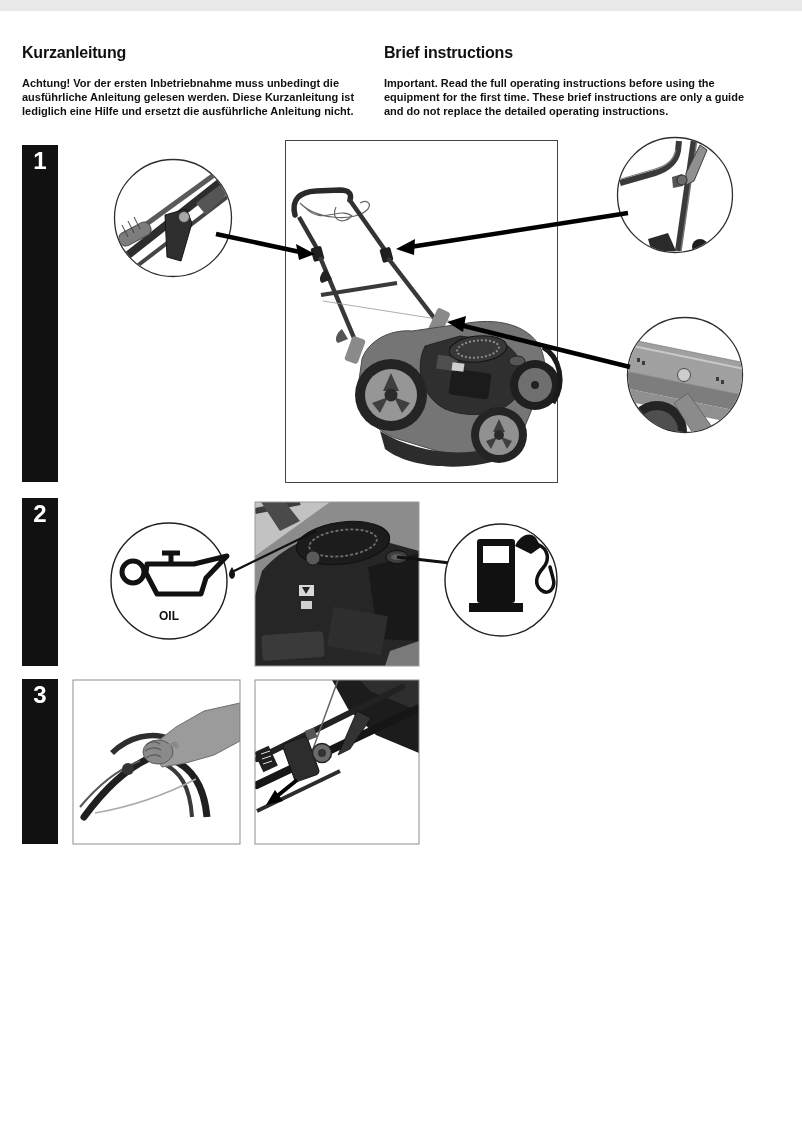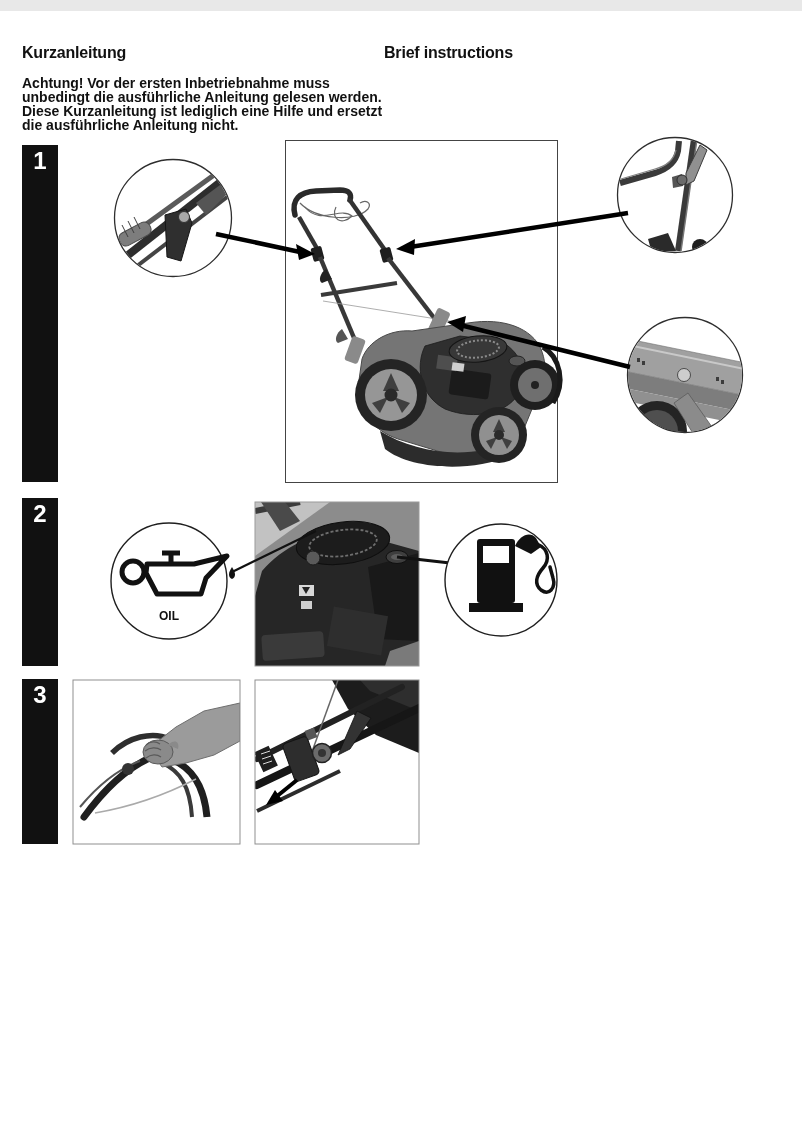--- a/index.html
+++ b/index.html
@@ -16,21 +16,21 @@
   .col.left{left:22px;}
   .col.right{left:384px;}
   .col h1{
     margin:0 0 14px 0;
     font-size:16px;
     letter-spacing:-0.2px;
     font-weight:bold;
   }
   .col p{
     margin:0;
-    font-size:14px;
+    font-size:11px;
     line-height:14px;
     font-weight:bold;
     text-align:left;
   }
   .step-bar{
     position:absolute;
     left:22px;width:36px;
     background:#111111;
     color:#ffffff;
     text-align:center;
@@ -57,20 +57,21 @@
 <body>
 
 <div class="page">
 
   <div class="col left">
     <h1>Kurzanleitung</h1>
     <p>Achtung! Vor der ersten Inbetriebnahme muss unbedingt die ausführliche Anleitung gelesen werden. Diese Kurzanleitung ist lediglich eine Hilfe und ersetzt die ausführliche Anleitung nicht.</p>
   </div>
   <div class="col right">
     <h1>Brief instructions</h1>
+    <p>Important. Read the full operating instructions before using the equipment for the first time. These brief instructions are only a guide and do not replace the detailed operating instructions.</p>
   </div>
 
   <div class="step-bar bar-1">
     <span>1</span>
   </div>
   <div class="step-bar bar-2">
     <span>2</span>
   </div>
   <div class="step-bar bar-3">
     <span>3</span>

